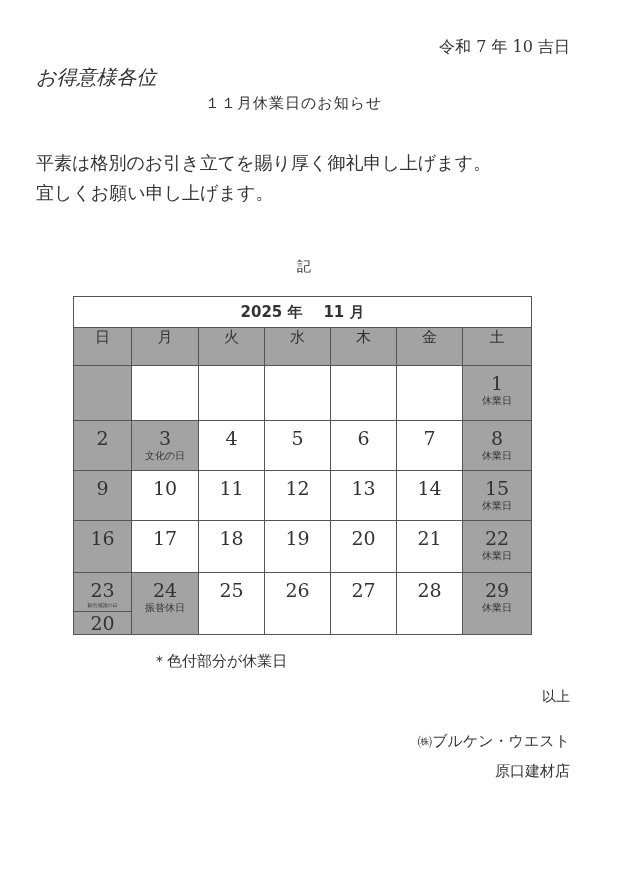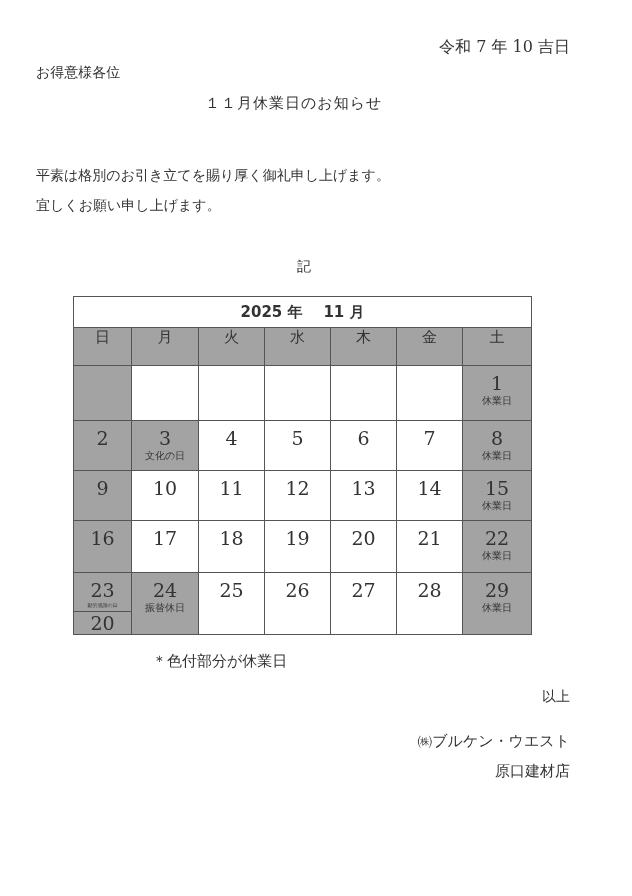--- a/index.html
+++ b/index.html
@@ -2,23 +2,23 @@
 <html><head>
 <meta charset="utf-8">
 <style>
   html, body { margin:0; padding:0; }
   body {
     width:632px; height:896px; background:#ffffff; position:relative; overflow:hidden;
     font-family: "DejaVu Serif", "Liberation Serif", serif; color:#333333;
   }
   .abs { position:absolute; white-space:nowrap; }
   .date { right:62px; top:37px; font-size:16px; }
-  .addressee { left:36px; top:64px; font-size:14px; }
+  .addressee { left:36px; top:64px; font-size:20px;font-style:italic; }
   .title { left:205px; top:94px; font-size:15px; letter-spacing:1px; }
-  .body-text { left:36px; top:160px; font-size:14px; line-height:30px; }
+  .body-text { left:36px; top:148px; font-size:18px; line-height:30px; }
   .body-text div { height:30px; }
   .ki { left:297px; top:258px; font-size:14px; }
 
   table.cal {
     position:absolute; left:73px; top:296px; width:458px;
     border-collapse:collapse; table-layout:fixed;
     font-family: "DejaVu Serif", "Liberation Serif", serif;
   }
   table.cal td, table.cal th { border:1.5px solid #555; padding:0; text-align:center; vertical-align:top; }
   .cal-title { height:30px; background:#fff; font-family:"DejaVu Sans","Liberation Sans",sans-serif; font-weight:bold; font-size:15px; vertical-align:middle !important; color:#333; }

